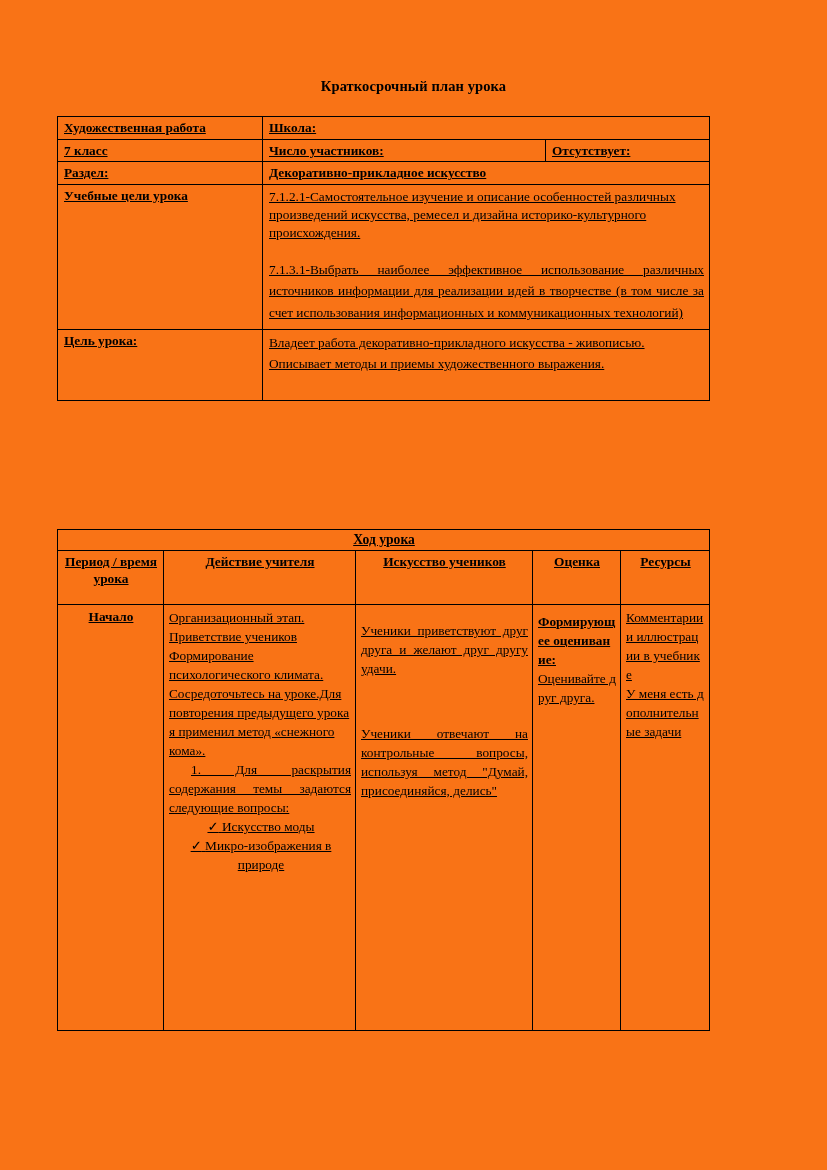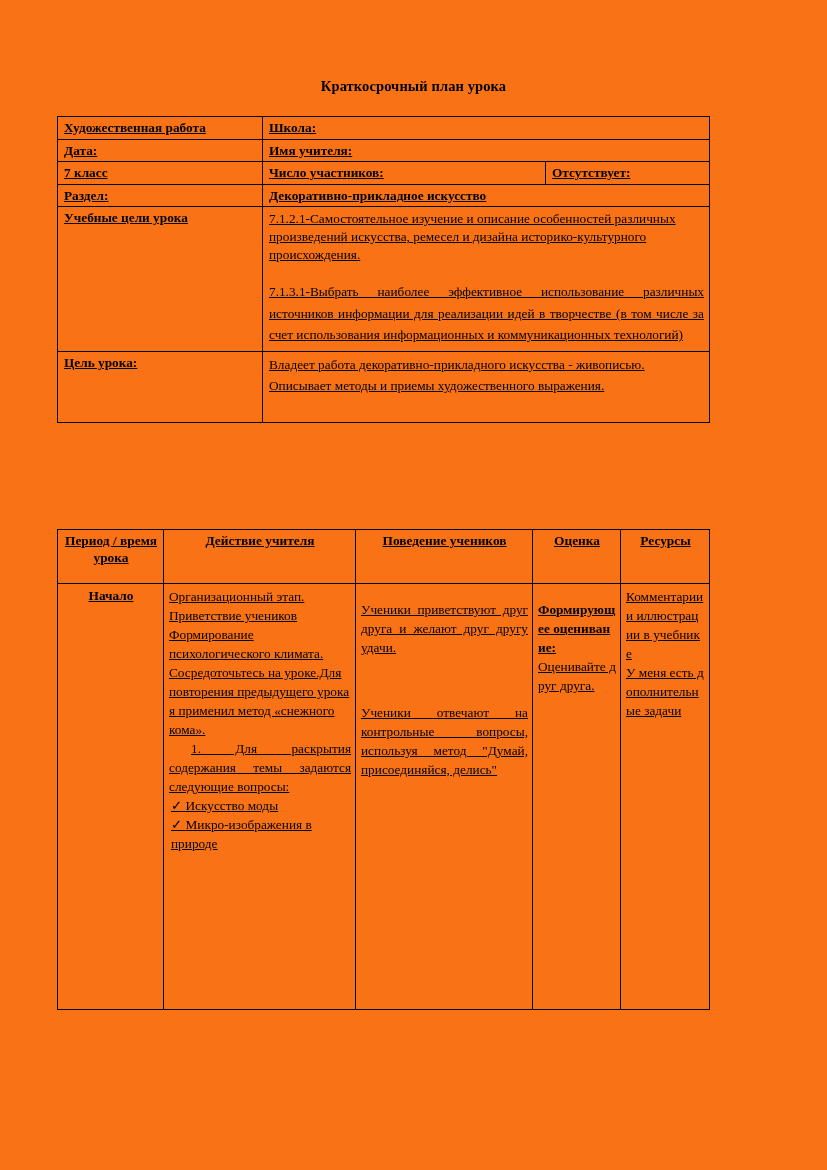--- a/index.html
+++ b/index.html
@@ -96,21 +96,21 @@
   .narrow-wrap {
     overflow-wrap: break-word;
     word-break: break-all;
     hyphens: none;
   }
   .bold-lead { font-weight: bold; }
   .blk { display: block; }
   .gap-lg { display: block; height: 46px; }
   .chk-line {
     display: block;
-    text-align: left;
+    text-align: center;
     padding-left: 2px;
   }
   .indent-num { text-indent: 22px; }
 </style>
 </head>
 <body>
 
 <div class="page">
 
   <div class="doc-title">Краткосрочный план урока</div>
@@ -118,24 +118,20 @@
   <table class="grid" id="t1">
     <colgroup>
       <col style="width:205px">
       <col style="width:283px">
       <col style="width:164px">
     </colgroup>
     <tbody>
       <tr>
         <td class="lbl">Художественная работа</td>
         <td class="val-b" colspan="2">Школа:</td>
-      </tr>
-      <tr>
-        <td class="lbl">Дата:</td>
-        <td class="val-b" colspan="2">Имя учителя:</td>
       </tr>
       <tr>
         <td class="lbl">7 класс</td>
         <td class="val-b">Число участников:</td>
         <td class="val-b">Отсутствует:</td>
       </tr>
       <tr>
         <td class="lbl pad-tall">Раздел:</td>
         <td class="val-b pad-tall" colspan="2">Декоративно-прикладное искусство</td>
       </tr>
@@ -159,23 +155,26 @@
   <table class="grid" id="t2">
     <colgroup>
       <col style="width:106px">
       <col style="width:192px">
       <col style="width:177px">
       <col style="width:88px">
       <col style="width:89px">
     </colgroup>
     <tbody>
       <tr>
+        <td class="hod" colspan="5">Ход урока</td>
+      </tr>
+      <tr>
         <td class="colhead" style="height:49px">Период / время урока</td>
         <td class="colhead">Действие учителя</td>
-        <td class="colhead">Поведение учеников</td>
+        <td class="colhead">Искусство учеников</td>
         <td class="colhead">Оценка</td>
         <td class="colhead">Ресурсы</td>
       </tr>
       <tr>
         <td class="period-cell" style="height:420px;padding-top:3px">Начало</td>
 
         <td style="padding-top:3px;line-height:1.43">
           <span class="blk"> Организационный этап. Приветствие учеников Формирование психологического климата.</span>
           <span class="blk">Сосредоточьтесь на уроке.Для повторения предыдущего урока я применил метод «снежного кома».</span>
           <span class="blk cell-just indent-num">1.  Для раскрытия содержания темы задаются следующие вопросы:</span>
@@ -188,21 +187,21 @@
             <span>Микро-изображения в природе</span>
           </span>
         </td>
 
         <td style="padding-top:16px;line-height:1.43">
           <span class="blk cell-just">Ученики приветствуют друг друга и желают друг другу удачи.</span>
           <span class="gap-lg"></span>
           <span class="blk cell-just">Ученики отвечают на контрольные вопросы, используя метод "Думай, присоединяйся, делись"</span>
         </td>
 
-        <td class="narrow-wrap" style="padding-top:16px;line-height:1.43">
+        <td class="narrow-wrap" style="padding-top:7px;line-height:1.43">
           <span class="blk bold-lead">Формирующее оценивание:</span>
           <span class="blk cell-just">Оценивайте друг друга.</span>
         </td>
 
         <td class="narrow-wrap" style="padding-top:3px;line-height:1.43">
           <span class="blk">Комментарии и иллюстрации в учебнике</span>
           <span class="blk">У меня есть дополнительные задачи</span>
         </td>
       </tr>
     </tbody>

